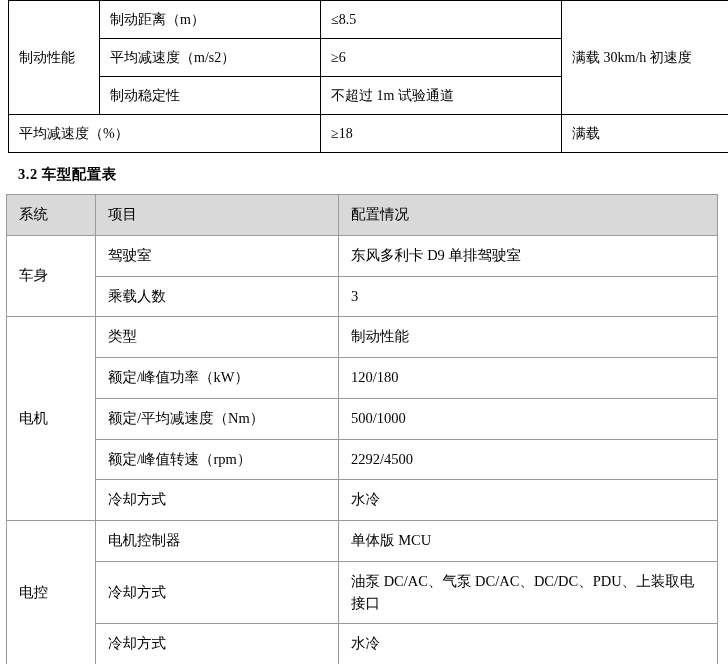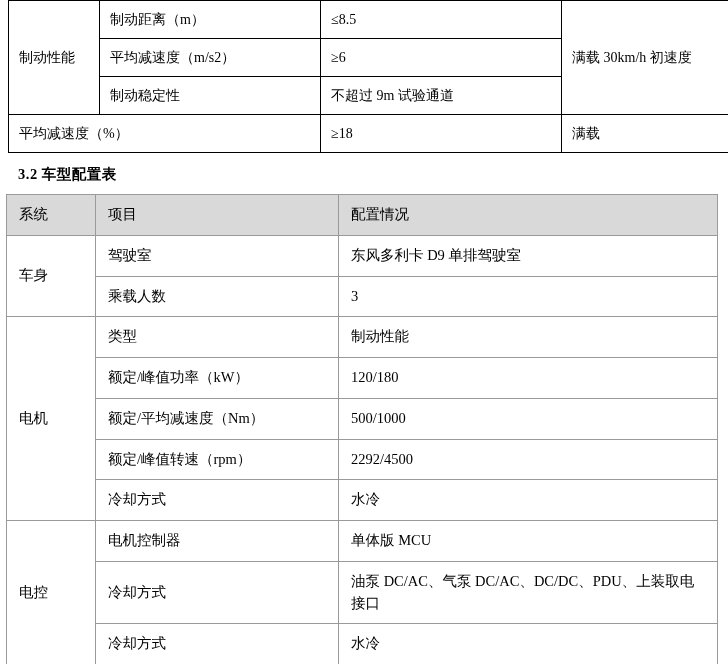--- a/index.html
+++ b/index.html
@@ -106,21 +106,21 @@
         <td class="item-col">制动距离（m）</td>
         <td class="value-col">≤8.5</td>
         <td class="note-col" rowspan="3">满载 30km/h 初速度</td>
       </tr>
       <tr>
         <td class="item-col">平均减速度（m/s2）</td>
         <td class="value-col">≥6</td>
       </tr>
       <tr>
         <td class="item-col">制动稳定性</td>
-        <td class="value-col">不超过 9m 试验通道</td>
+        <td class="value-col">不超过 1m 试验通道</td>
       </tr>
       <tr>
         <td class="label-col" colspan="2">平均减速度（%）</td>
         <td class="value-col">≥18</td>
         <td class="note-col">满载</td>
       </tr>
     </tbody>
   </table>
 
   <div class="section-heading">3.2  车型配置表</div>

